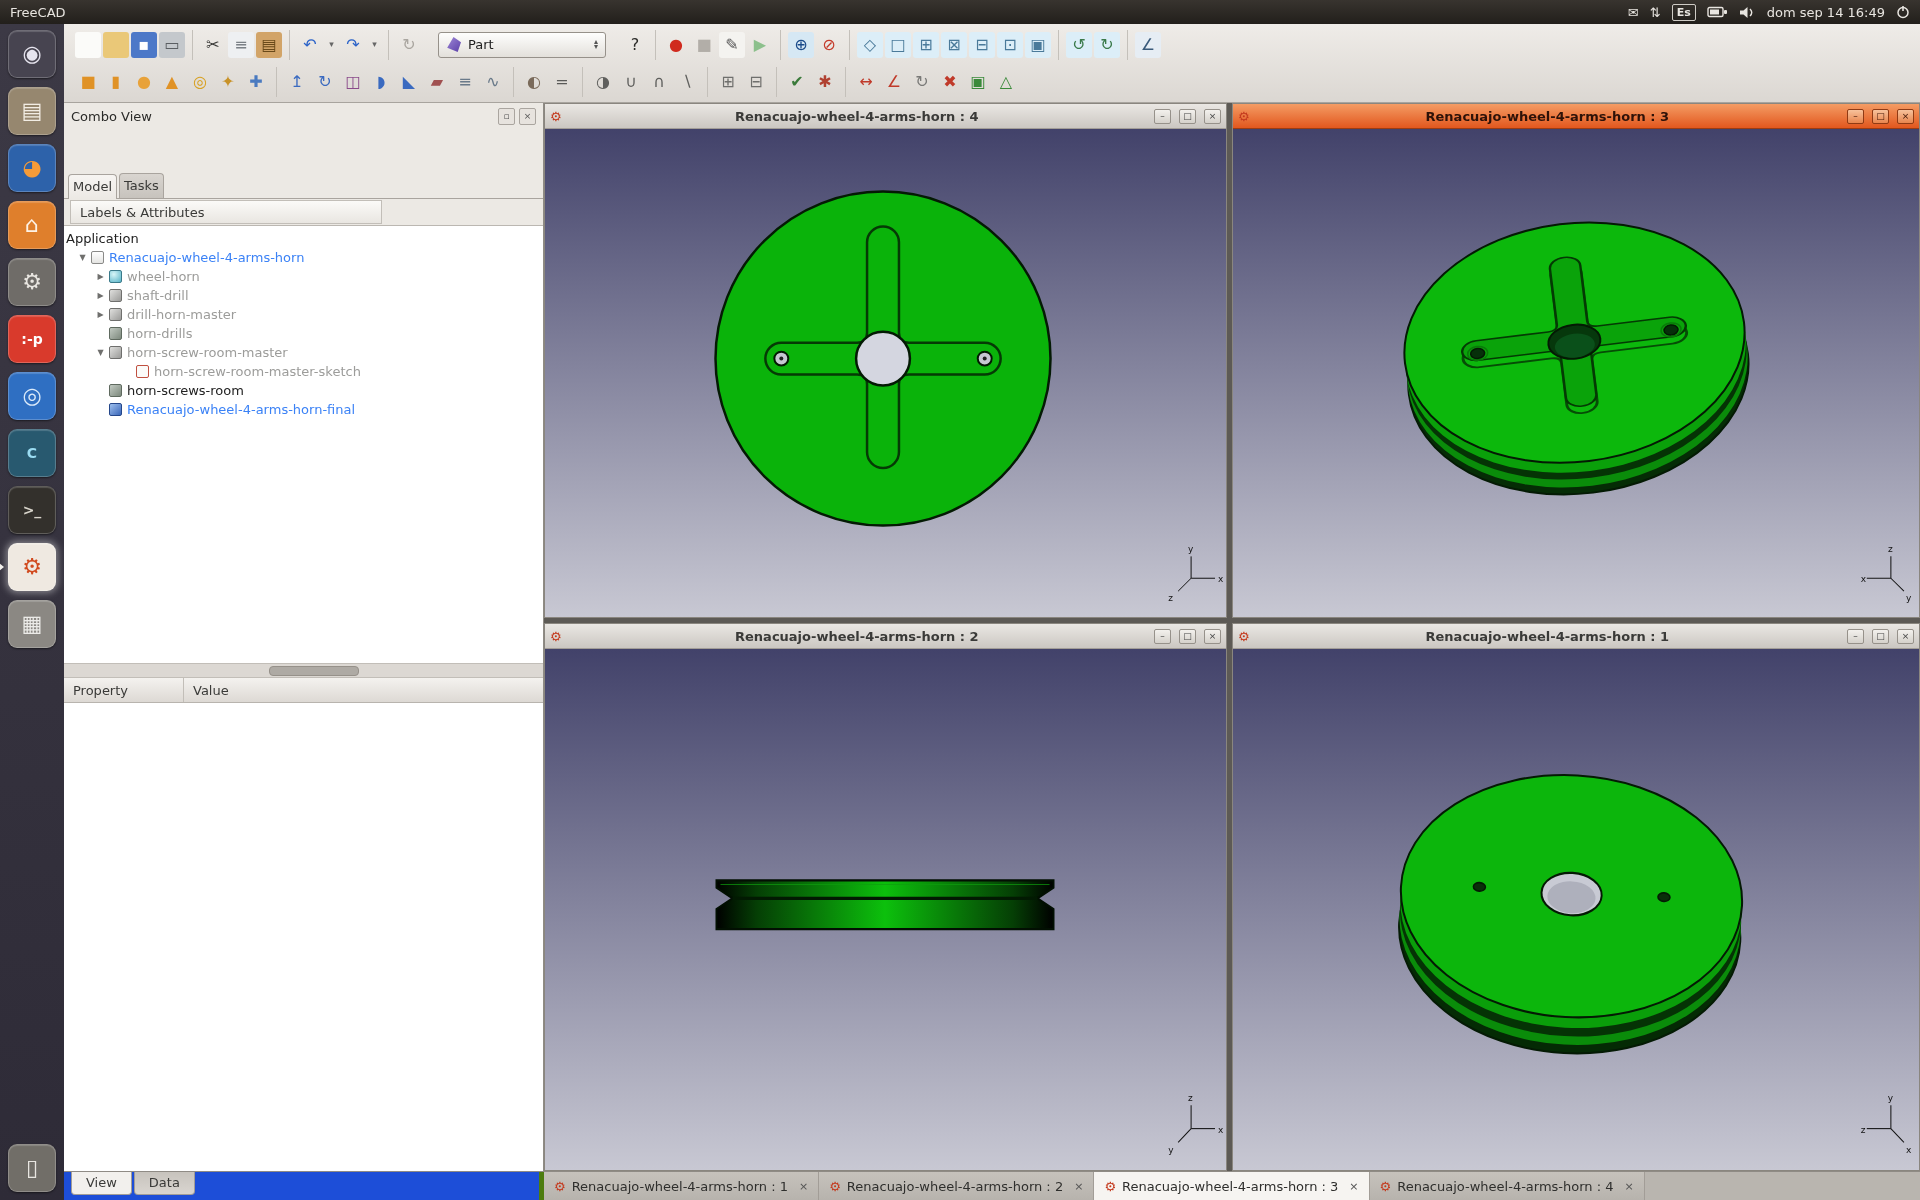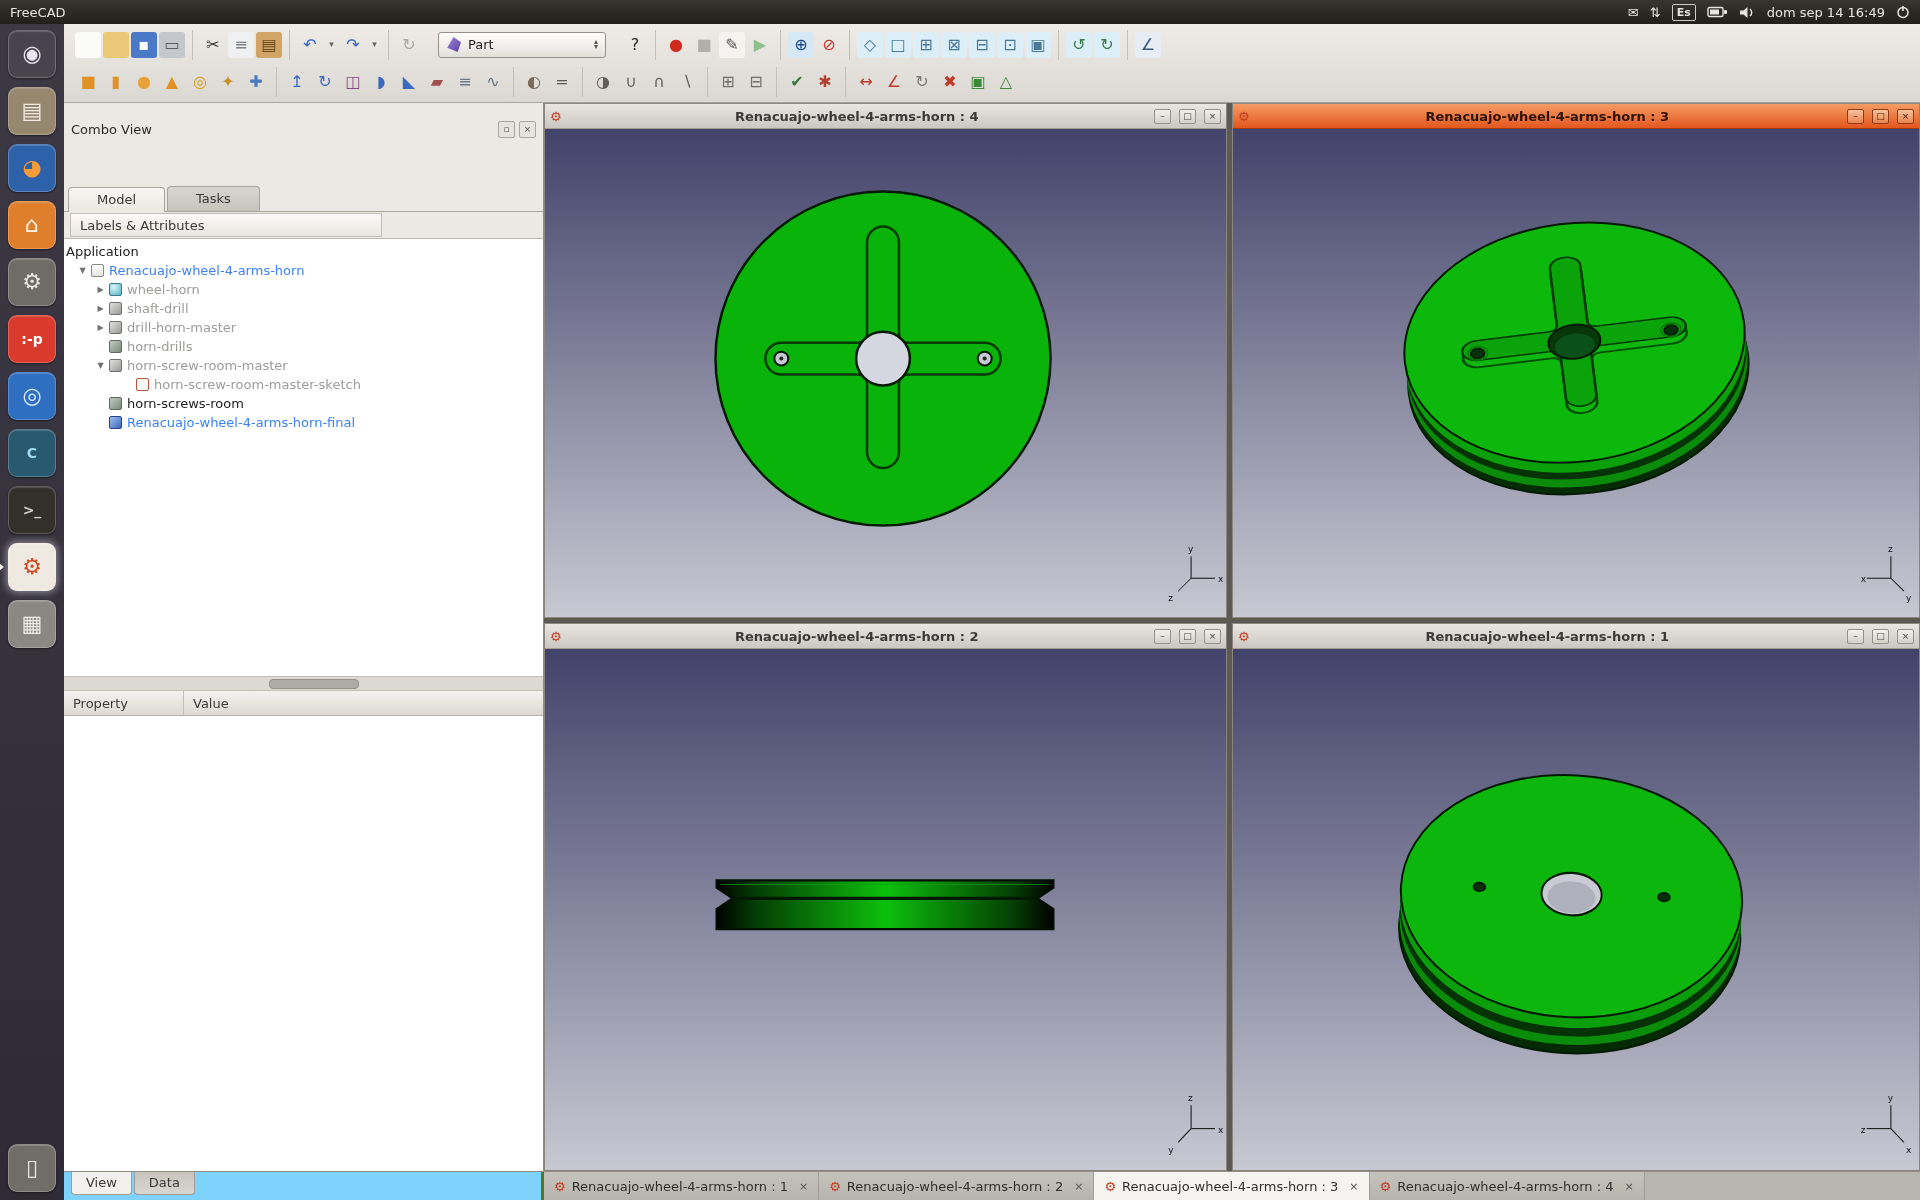--- a/index.html
+++ b/index.html
@@ -44,26 +44,26 @@
     border:1px solid #96918a;border-radius:3px;display:flex;align-items:center;gap:7px;padding:0 7px;margin:0 9px;}
   .wb-icon{width:15px;height:15px;background:linear-gradient(135deg,#a08ad8,#5b3fa8);
     clip-path:polygon(50% 0,100% 35%,78% 100%,8% 72%);}
   .wb-arrows{margin-left:auto;display:flex;flex-direction:column;line-height:.62;font-size:8px;color:#555;}
 
   .main-row{flex:1;display:flex;min-height:0;}
 
   
   .combo-view{flex:0 0 480px;box-sizing:border-box;display:flex;flex-direction:column;
     background:#ece9e4;border-right:1px solid #8f8b85;}
-  .cv-header{flex:0 0 26px;display:flex;align-items:center;padding:0 7px;color:#2a2a28;margin-top:13px;}
+  .cv-header{flex:0 0 26px;display:flex;align-items:center;padding:0 7px;color:#2a2a28;}
   .cv-header .title{flex:1;}
   .cv-hbtn{width:17px;height:17px;box-sizing:border-box;border:1px solid #aaa59f;background:#e7e3de;
     border-radius:2px;font-size:9px;display:flex;align-items:center;justify-content:center;color:#555;margin-left:4px;}
   .cv-tabs{flex:0 0 30px;display:flex;align-items:flex-end;padding-left:4px;gap:2px;border-bottom:1px solid #a9a49e;}
-  .cv-tab{padding:4px 28px 5px;border:1px solid #a9a49e;border-bottom:none;border-radius:4px 4px 0 0;
+  .cv-tab{padding:4px 4px 5px;border:1px solid #a9a49e;border-bottom:none;border-radius:4px 4px 0 0;
     background:linear-gradient(#d9d5d0,#c7c3bd);color:#3a3a38;position:relative;margin-top:44px;}
   .cv-tab.active{background:linear-gradient(#f7f5f2,#ece9e4);top:1px;}
   .cv-tree-header{flex:0 0 26px;display:flex;align-items:center;background:#ece9e4;border-bottom:1px solid #bbb7b1;}
   .cv-tree-header .hcell{margin-left:6px;width:312px;height:24px;box-sizing:border-box;display:flex;align-items:center;
     padding-left:9px;background:linear-gradient(#fbfaf8,#e9e6e1);border:1px solid #c2beb8;color:#3a3a38;}
   .cv-tree{flex:0 0 434px;background:#ffffff;overflow:hidden;padding-top:3px;}
   .tree-row{height:19px;display:flex;align-items:center;white-space:nowrap;}
   .tree-row .arrow{width:13px;flex:0 0 13px;font-size:8px;color:#6f6f6d;text-align:center;}
   .ticon{width:13px;height:13px;flex:0 0 13px;margin:0 5px 0 2px;border-radius:2px;box-sizing:border-box;}
   .document-icon{background:linear-gradient(#ffffff,#e4e4e2);border:1px solid #8a8a88;}
@@ -96,21 +96,21 @@
   .win-btn{width:17px;height:15px;box-sizing:border-box;border:1px solid #96918a;border-radius:2px;
     background:linear-gradient(#f3f1ed,#d5d1cb);font-size:9px;line-height:1;display:flex;align-items:center;
     justify-content:center;color:#444;padding:0;margin-left:2px;font-family:inherit;}
   .mdi-title.active .win-btn{background:linear-gradient(#f7c29c,#e8854e);border-color:#8f3a14;color:#401505;}
   .viewport{flex:1;min-height:0;position:relative;}
   .viewport svg{display:block;width:100%;height:100%;}
 
   
   .tabband{flex:0 0 28px;display:flex;background:#b9b5af;border-top:1px solid #8f8b85;}
   .tabband-left{flex:0 0 480px;box-sizing:border-box;display:flex;align-items:flex-start;gap:2px;
-    padding-left:7px;background:#7dd3fc;border-right:3px solid #4d7c0f;}
+    padding-left:7px;background:#1d4ed8;border-right:5px solid #4d7c0f;}
   .cv-btab{padding:3px 14px 4px;border:1px solid #a29d97;border-top:none;border-radius:0 0 4px 4px;
     background:linear-gradient(#c7c3bd,#d9d5d0);color:#3a3a38;}
   .cv-btab.active{background:#f2f0ed;}
   .tabband-right{flex:1;display:flex;align-items:stretch;overflow:hidden;}
   .win-tab{display:flex;align-items:center;gap:6px;padding:0 10px;border-right:1px solid #a29d97;
     background:linear-gradient(#c6c2bc,#b7b3ad);color:#2f2f2d;}
   .win-tab.active{background:#f6f4f1;}
   .tab-close{font-size:11px;color:#555;margin-left:5px;}
   .status-bar{flex:0 0 33px;box-sizing:border-box;background:#d8d4cf;border-top:1px solid #a8a49e;
     display:flex;align-items:center;justify-content:flex-end;padding-right:14px;color:#1f1f1d;}

